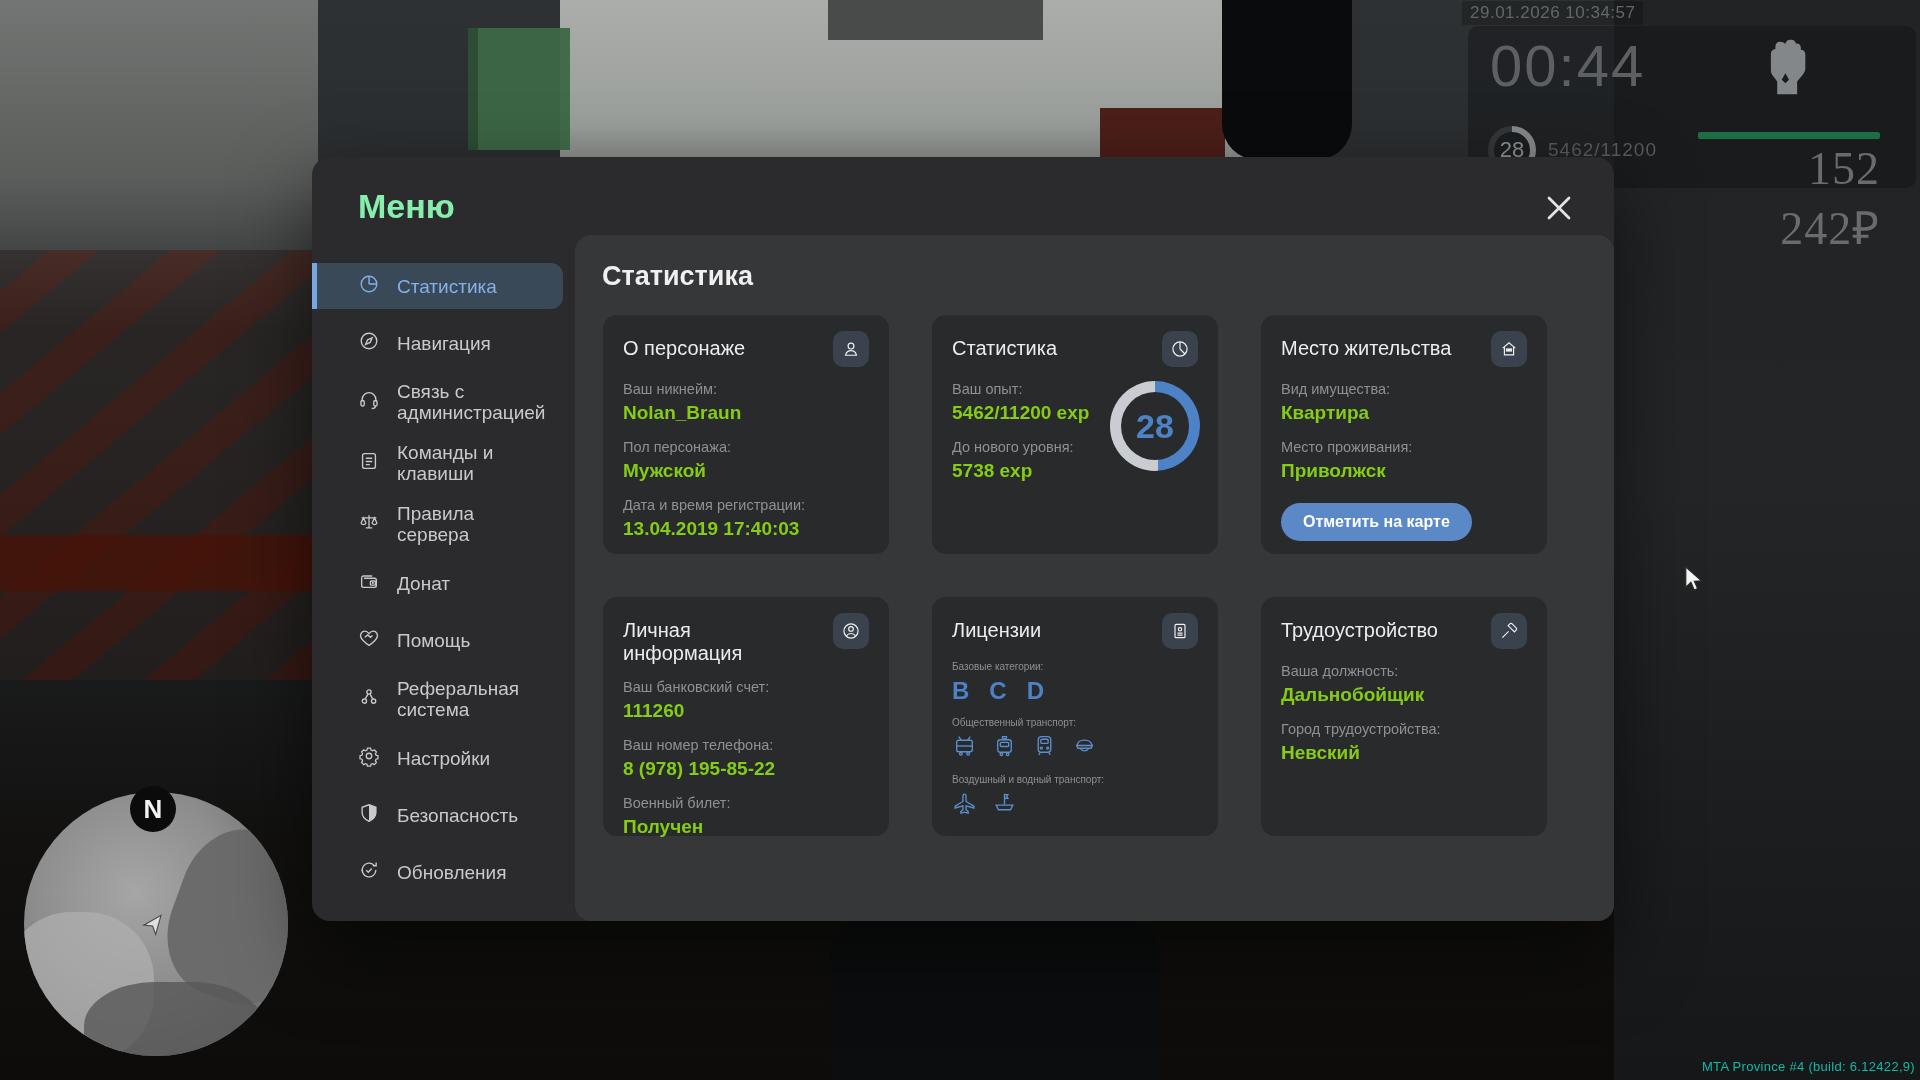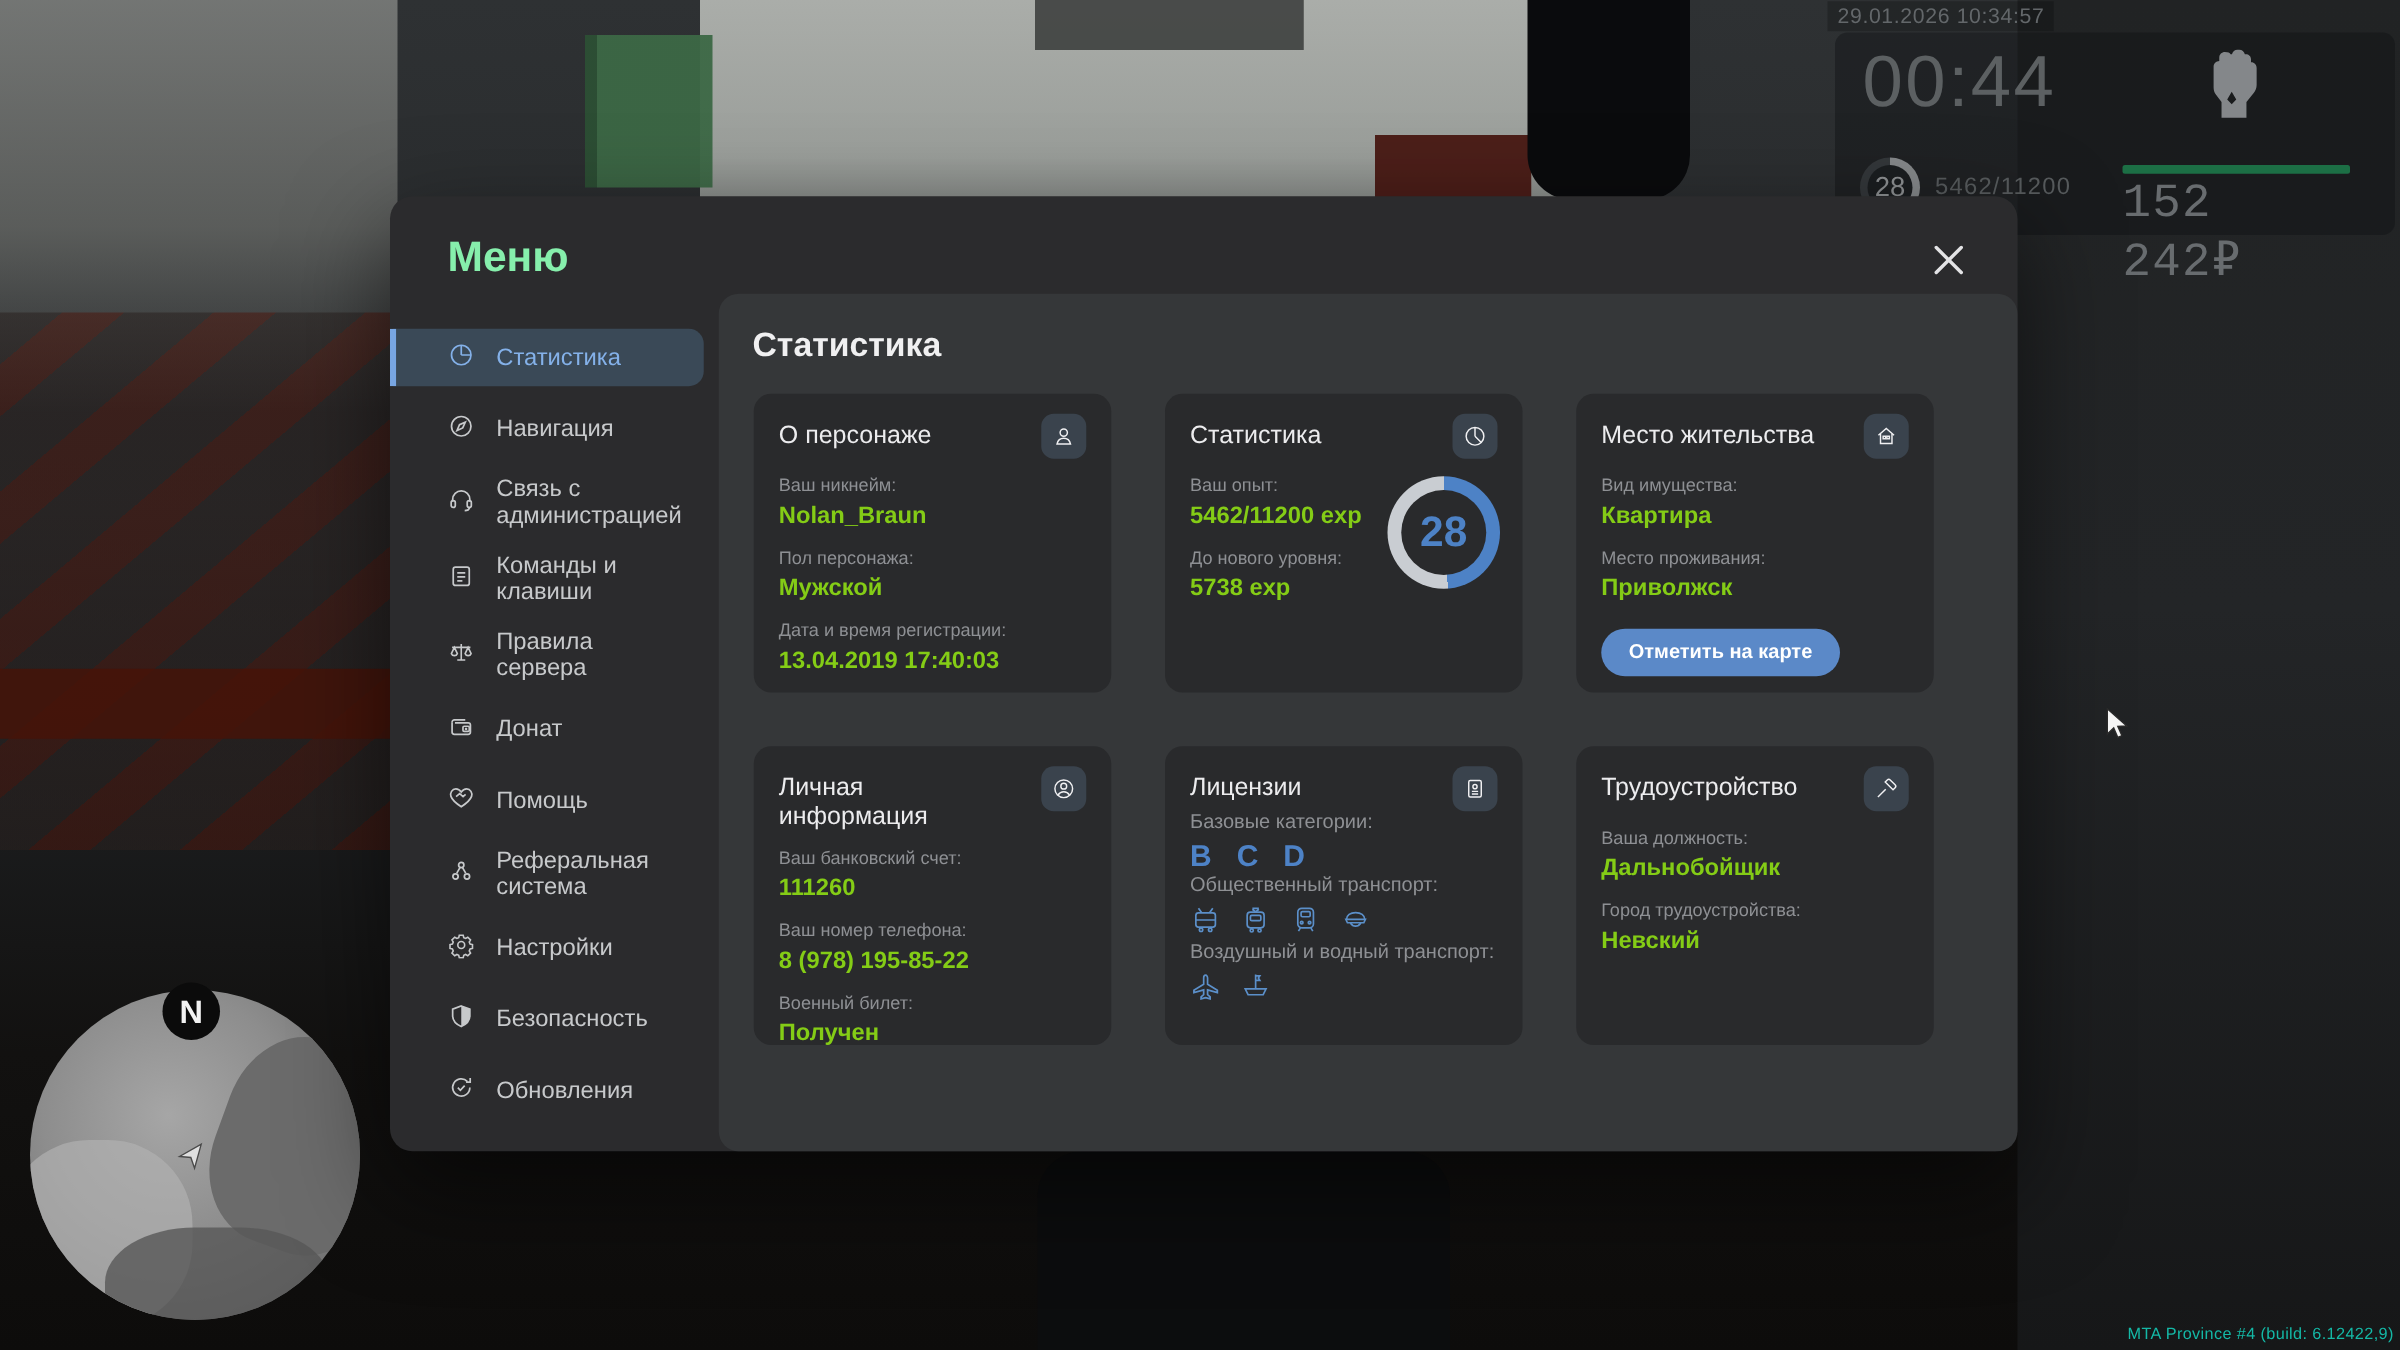--- a/index.html
+++ b/index.html
@@ -35,22 +35,22 @@
     background:rgba(14,16,18,.42); border-radius:10px; }
   .hud-time { position:absolute; left:22px; top:6px; font-size:58px; color:#5c6062; letter-spacing:2px; }
   .hud-level-ring { position:absolute; left:20px; top:100px; width:48px; height:48px; border-radius:50%; }
   .hud-level-ring::before { content:""; position:absolute; inset:6px; border-radius:50%; background:#1b1e20; }
   .hud-level-num { position:absolute; inset:0; display:flex; align-items:center; justify-content:center;
     color:#8d9092; font-size:22px; }
   .hud-exp { position:absolute; left:80px; top:113px; font-size:19px; color:#575b5d; letter-spacing:1px; }
   .hud-right { position:absolute; left:230px; top:10px; width:182px; text-align:center; }
   .hud-fist { display:inline-block; margin-top:2px; }
   .hud-moneybar { position:absolute; left:230px; top:106px; width:182px; height:7px; background:#1c6f45; border-radius:2px; }
-  .hud-money { position:absolute; left:230px; top:116px; width:182px; font-size:38px;
-    color:#686c6f; font-family:Liberation Mono, monospace; letter-spacing:1px; }
+  .hud-money { position:absolute; left:230px; top:116px; width:182px; text-align:right; font-size:46px;
+    color:#686c6f; font-family:Liberation Serif, serif; letter-spacing:1px; }
 
   
   .minimap { position:absolute; left:24px; top:792px; width:264px; height:264px; border-radius:50%; overflow:hidden;
     background:radial-gradient(circle at 42% 38%, #a6a6a6 0%, #8d8d8d 45%, #757575 75%, #636363 100%); }
   .mm-blot1 { position:absolute; left:150px; top:40px; width:140px; height:170px; background:#6b6b6b; border-radius:40%; transform:rotate(20deg); }
   .mm-blot2 { position:absolute; left:-20px; top:120px; width:150px; height:150px; background:#b0b0b0; border-radius:45%; opacity:.7; }
   .mm-blot3 { position:absolute; left:60px; top:190px; width:180px; height:110px; background:#585858; border-radius:40%; opacity:.8; }
   .mm-compass { position:absolute; left:130px; top:786px; width:46px; height:46px; border-radius:50%; background:#0b0b0b;
     display:flex; align-items:center; justify-content:center; color:#f2f2f2; font-size:26px; font-weight:bold; }
   .mm-player { position:absolute; left:142px; top:910px; }
@@ -90,21 +90,21 @@
   .exp-level { position:absolute; inset:0; display:flex; align-items:center; justify-content:center;
     color:#4d82c6; font-size:34px; font-weight:bold; }
 
   .map-btn { display:inline-block; margin-top:20px; padding:10px 22px; background:#5b89c8; color:#ffffff;
     font-size:16px; font-weight:bold; border:none; border-radius:20px; cursor:pointer;
     font-family:"Liberation Sans", sans-serif; }
 
   .cat-row { display:flex; gap:20px; margin-top:5px; }
   .cat-letter { color:#4d82c6; font-size:24px; font-weight:bold; }
   .lic-row { display:flex; gap:15px; margin-top:5px; color:#5b8fc9; }
-  .lic-label { font-size:16px; color:#8e9094; }
+  .lic-label { font-size:10px; color:#8e9094; margin-top:12px; }
 
   .cursor { position:absolute; left:1684px; top:566px; z-index:20; }
 </style>
 </head>
 <body>
 
 <div class="screen">
 
   <div class="bg-base"></div>
   <div class="left-wall"></div>

